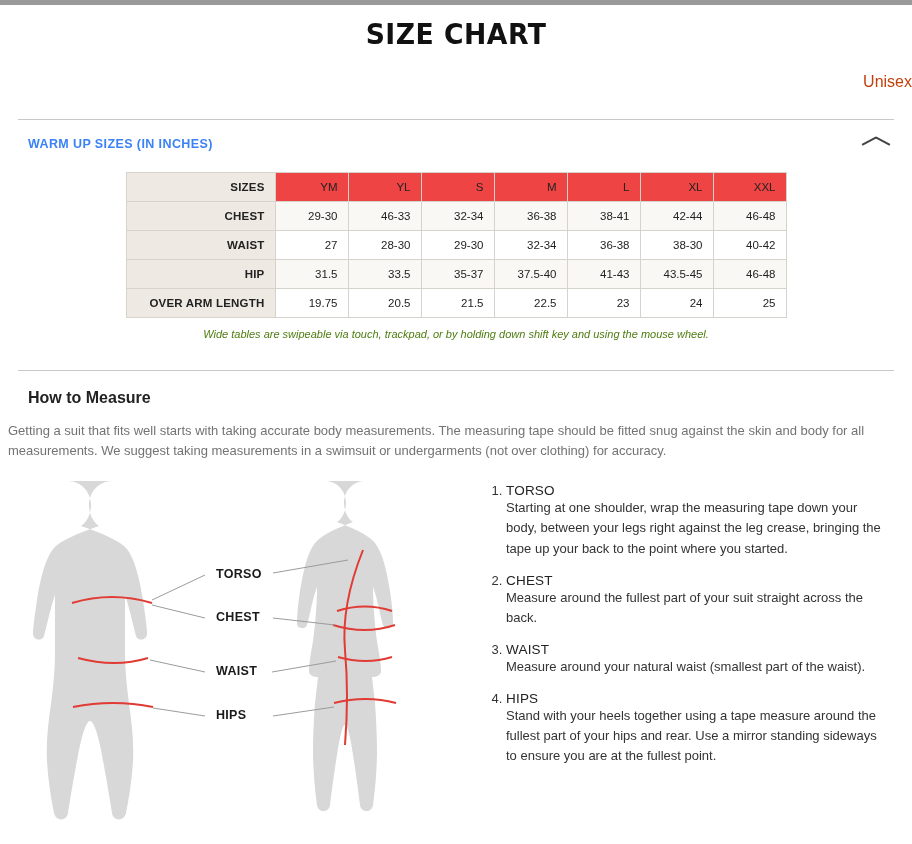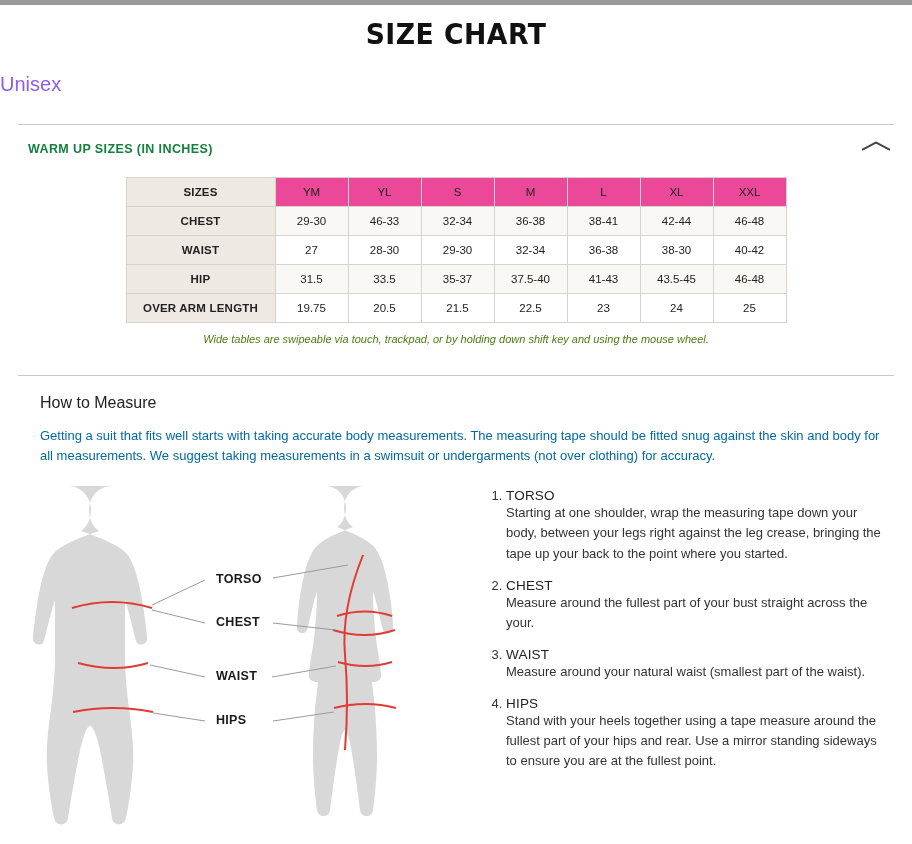--- a/index.html
+++ b/index.html
@@ -24,40 +24,40 @@
     text-align: center;
     font-size: 29px;
     font-weight: bold;
     letter-spacing: 0.5px;
     margin: 12px 0 0 0;
     color: #111111;
     font-family: "DejaVu Sans", sans-serif;
     transform: scaleX(0.92);
   }
   .subtitle {
-    text-align: left;
-    font-size: 20px;
-    color: #8b5cf6;
+    text-align: right;
+    font-size: 16px;
+    color: #c2410c;
     margin-top: 22px;
   }
   .rule {
     border-top: 1px solid #c9c9c9;
     margin: 0 18px;
   }
   .section-head {
     display: flex;
     align-items: center;
     justify-content: space-between;
     padding: 16px 22px 14px 28px;
   }
   .section-head .label {
     font-size: 12.5px;
     font-weight: bold;
     letter-spacing: 0.4px;
-    color: #15803d;
+    color: #3b82f6;
   }
   .chev {
     width: 28px;
     height: 16px;
     position: relative;
   }
   .chev:before, .chev:after {
     content: "";
     position: absolute;
     top: 8px;
@@ -74,54 +74,55 @@
     justify-content: center;
   }
   table.size-table {
     border-collapse: collapse;
     font-size: 11.5px;
     color: #222;
   }
   table.size-table td, table.size-table th {
     border: 1px solid #d6d2cc;
     padding: 8px 10px;
-    text-align: center;
+    text-align: right;
     font-weight: normal;
     white-space: nowrap;
   }
   table.size-table tr td:first-child,
   table.size-table tr th:first-child {
     background: #eeeae3;
     font-weight: bold;
     font-size: 11.5px;
     letter-spacing: 0.2px;
     width: 128px;
   }
   table.size-table tr:nth-child(odd) td:not(:first-child) { background: #ffffff; }
   table.size-table tr:nth-child(even) td:not(:first-child) { background: #faf8f5; }
-  table.size-table tr:first-child td:not(:first-child) { background: #ec4899; font-weight: normal; }
+  table.size-table tr:first-child td:not(:first-child) { background: #ef4444; font-weight: normal; }
   table.size-table td:not(:first-child) { min-width: 52px; }
 
   .swipe-note {
     text-align: center;
     font-style: italic;
     font-size: 11px;
     color: #4d7c0f;
     margin: 10px 0 30px 0;
   }
   .how-title {
     font-size: 16px;
     color: #222;
-    padding: 18px 0 0 40px;
+    padding: 18px 0 0 28px;
+    font-weight: bold;
   }
   .how-intro {
     font-size: 13px;
     line-height: 1.55;
-    color: #0369a1;
-    padding: 14px 30px 0 40px;
+    color: #737373;
+    padding: 14px 30px 0 8px;
     max-width: 862px;
   }
   .content-cols {
     display: flex;
     padding: 14px 0 0 0;
   }
   .figure-col {
     width: 478px;
     position: relative;
   }
@@ -277,21 +278,21 @@
   </div>
 
   <div class="steps-col">
     <ol class="steps">
       <li>
         <div class="step-title">TORSO</div>
         <div class="step-body">Starting at one shoulder, wrap the measuring tape down your body, between your legs right against the leg crease, bringing the tape up your back to the point where you started.</div>
       </li>
       <li>
         <div class="step-title">CHEST</div>
-        <div class="step-body">Measure around the fullest part of your bust straight across the your.</div>
+        <div class="step-body">Measure around the fullest part of your suit straight across the back.</div>
       </li>
       <li>
         <div class="step-title">WAIST</div>
         <div class="step-body">Measure around your natural waist (smallest part of the waist).</div>
       </li>
       <li>
         <div class="step-title">HIPS</div>
         <div class="step-body">Stand with your heels together using a tape measure around the fullest part of your hips and rear. Use a mirror standing sideways to ensure you are at the fullest point.</div>
       </li>
     </ol>

